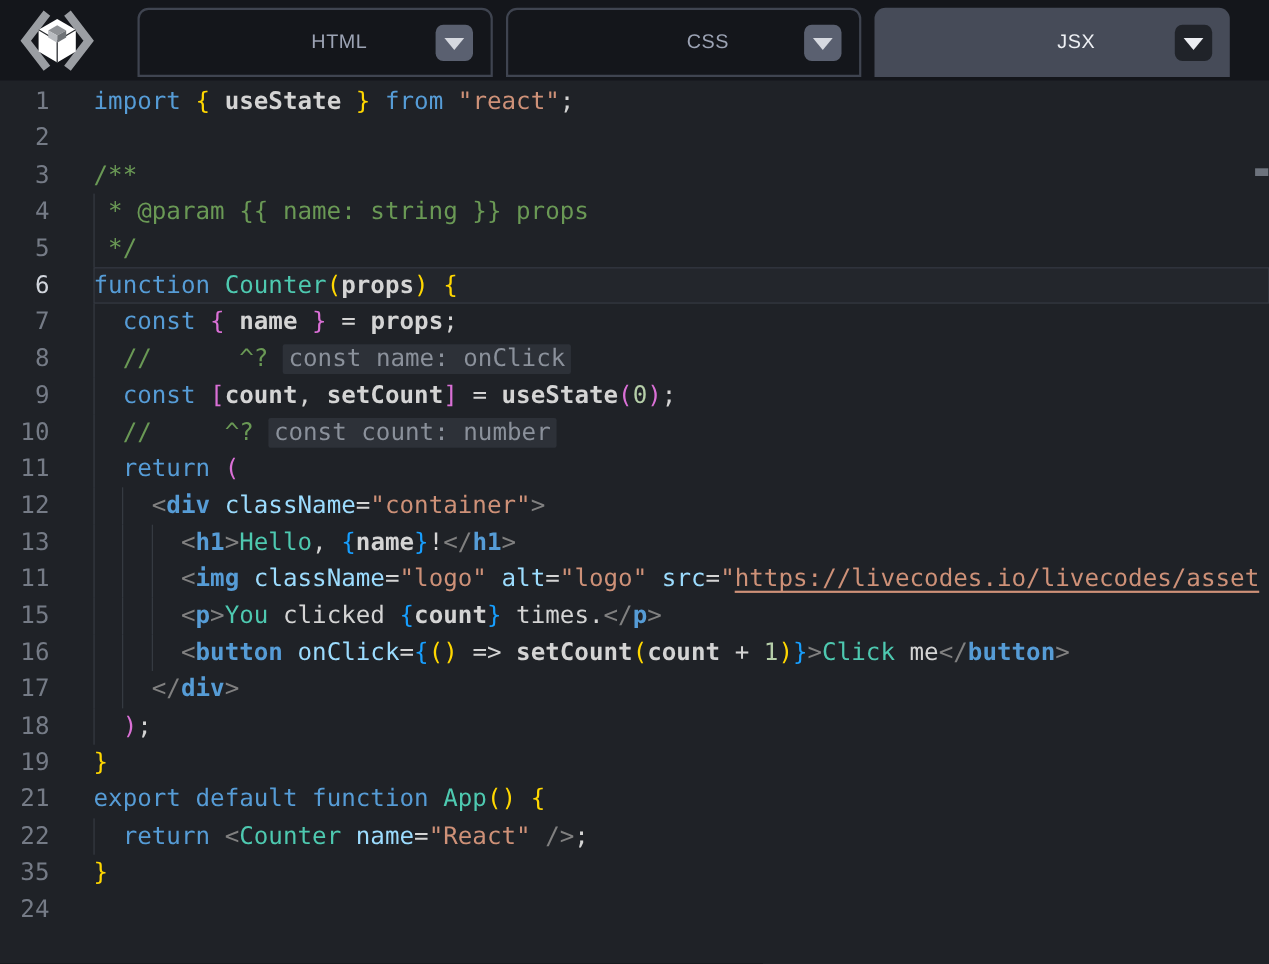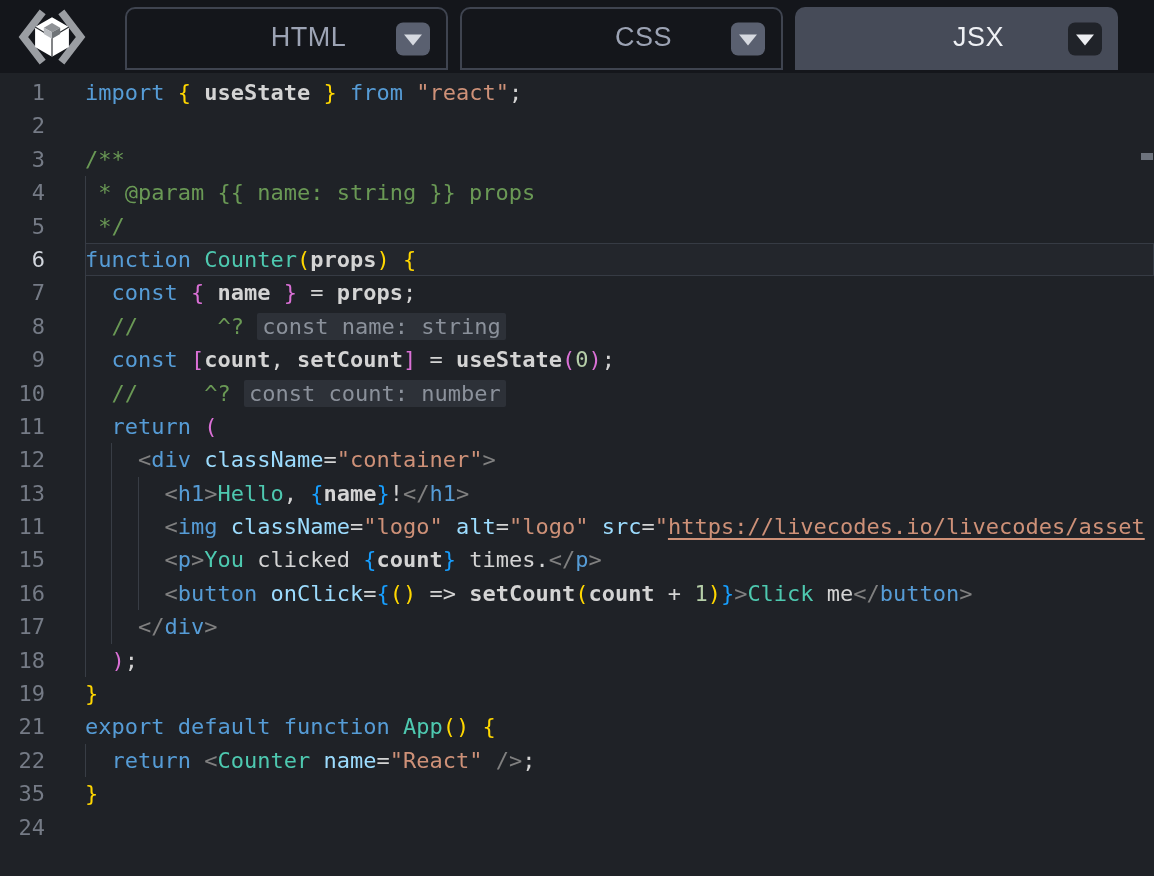--- a/index.html
+++ b/index.html
@@ -3,21 +3,21 @@
 <meta charset="utf-8">
 <style>
   html,body{margin:0;padding:0;background:#0e0f12;}
   body{width:1154px;height:876px;position:relative;overflow:hidden;font-family:"Liberation Sans",sans-serif;}
 
   
   .topbar{position:absolute;left:0;top:0;width:1154px;height:73px;background:var(--c-topbar_bg);}
   .tab{position:absolute;top:7px;height:63px;width:323px;box-sizing:border-box;
        border:2px solid var(--c-tab_border);border-radius:10px 10px 0 0;background:var(--c-topbar_bg);cursor:pointer;}
   .tab .tab-label{position:absolute;left:0;right:0;top:50%;transform:translateY(-54%);
-       text-align:center;font-size:27px;color:var(--c-tab_label);letter-spacing:.5px;padding-left:44px;}
+       text-align:center;font-size:18px;color:var(--c-tab_label);letter-spacing:.5px;padding-left:44px;}
   .tab.active{background:var(--c-tab_active_bg);border:none;}
   .tab.active .tab-label{color:var(--c-tab_active_label);}
   .dd-btn{position:absolute;right:16px;top:50%;transform:translateY(-50%);width:34px;height:33px;
        border-radius:7px;background:var(--c-dropdown_bg);display:flex;align-items:center;justify-content:center;cursor:pointer;}
   .tab.active .dd-btn{background:var(--c-dropdown_active_bg);}
   .dd-arrow{width:0;height:0;border-left:9px solid transparent;border-right:9px solid transparent;
        border-top:11px solid var(--c-dropdown_arrow);margin-top:2px;}
   .tab.active .dd-arrow{border-top-color:var(--c-dropdown_active_arrow);}
   .logo{position:absolute;left:17px;top:9px;}
 
@@ -29,21 +29,21 @@
   .ln{width:45px;text-align:right;color:var(--c-gutter_fg);flex:0 0 45px;user-select:none;}
   .row.current .ln{color:var(--c-gutter_active_fg);}
   .code{flex:1;position:relative;padding-left:40px;white-space:pre;}
   .curbg{position:absolute;left:40px;right:0;top:0;bottom:0;background:var(--c-current_line_bg);
          border:1px solid var(--c-current_line_border);box-sizing:border-box;}
   .guide{position:absolute;top:0;bottom:0;width:1px;background:var(--c-indent_guide);}
   .toks{position:relative;z-index:1;}
 
   .t-kw{color:var(--c-kw);}   .t-ident{color:var(--c-ident);font-weight:bold;} .t-txt{color:var(--c-ident);}
   .t-type{color:var(--c-type);} .t-str{color:var(--c-str);}   .t-num{color:var(--c-num);}
-  .t-attr{color:var(--c-attr);} .t-tag{color:var(--c-tag);}   .t-pun{color:var(--c-pun);}
+  .t-attr{color:var(--c-attr);} .t-tag{color:var(--c-tag);font-weight:bold;}   .t-pun{color:var(--c-pun);}
   .t-b1{color:var(--c-b1);}   .t-b2{color:var(--c-b2);}     .t-b3{color:var(--c-b3);} .t-b4{color:var(--c-b1);}
   .t-cm{color:var(--c-cm);}   .t-cmi{color:var(--c-cm);}
   .t-url{color:var(--c-str);text-decoration:underline;text-underline-offset:4px;}
   .t-ghost{color:var(--c-ghost_fg);background:var(--c-ghost_bg);padding:1px 5px;border-radius:2px;}
 
   .ruler-marker{position:absolute;right:1px;top:80px;width:12px;height:7px;background:var(--c-ruler_marker);}
 </style>
 </head>
 <body>
 
@@ -108,21 +108,21 @@
       <div class="row current">
         <span class="ln">6</span>
         <div class="code"><div class="curbg"></div><span class="toks"><span class="t-kw">function</span><span class="t-txt"> </span><span class="t-type">Counter</span><span class="t-b1">(</span><span class="t-ident">props</span><span class="t-b1">)</span><span class="t-txt"> </span><span class="t-b1">{</span></span></div>
       </div>
       <div class="row">
         <span class="ln">7</span>
         <div class="code"><div class="guide" style="left: calc(0ch + 40px);"></div><span class="toks"><span class="t-txt">  </span><span class="t-kw">const</span><span class="t-txt"> </span><span class="t-b2">{</span><span class="t-txt"> </span><span class="t-ident">name</span><span class="t-txt"> </span><span class="t-b2">}</span><span class="t-txt"> = </span><span class="t-ident">props</span><span class="t-txt">;</span></span></div>
       </div>
       <div class="row">
         <span class="ln">8</span>
-        <div class="code"><div class="guide" style="left: calc(0ch + 40px);"></div><span class="toks"><span class="t-txt">  </span><span class="t-cm">//</span><span class="t-txt">      </span><span class="t-cm">^?</span><span class="t-txt"> </span><span class="t-ghost">const name: string</span></span></div>
+        <div class="code"><div class="guide" style="left: calc(0ch + 40px);"></div><span class="toks"><span class="t-txt">  </span><span class="t-cm">//</span><span class="t-txt">      </span><span class="t-cm">^?</span><span class="t-txt"> </span><span class="t-ghost">const name: onClick</span></span></div>
       </div>
       <div class="row">
         <span class="ln">9</span>
         <div class="code"><div class="guide" style="left: calc(0ch + 40px);"></div><span class="toks"><span class="t-txt">  </span><span class="t-kw">const</span><span class="t-txt"> </span><span class="t-b2">[</span><span class="t-ident">count</span><span class="t-txt">, </span><span class="t-ident">setCount</span><span class="t-b2">]</span><span class="t-txt"> = </span><span class="t-ident">useState</span><span class="t-b2">(</span><span class="t-num">0</span><span class="t-b2">)</span><span class="t-txt">;</span></span></div>
       </div>
       <div class="row">
         <span class="ln">10</span>
         <div class="code"><div class="guide" style="left: calc(0ch + 40px);"></div><span class="toks"><span class="t-txt">  </span><span class="t-cm">//</span><span class="t-txt">     </span><span class="t-cm">^?</span><span class="t-txt"> </span><span class="t-ghost">const count: number</span></span></div>
       </div>
       <div class="row">

